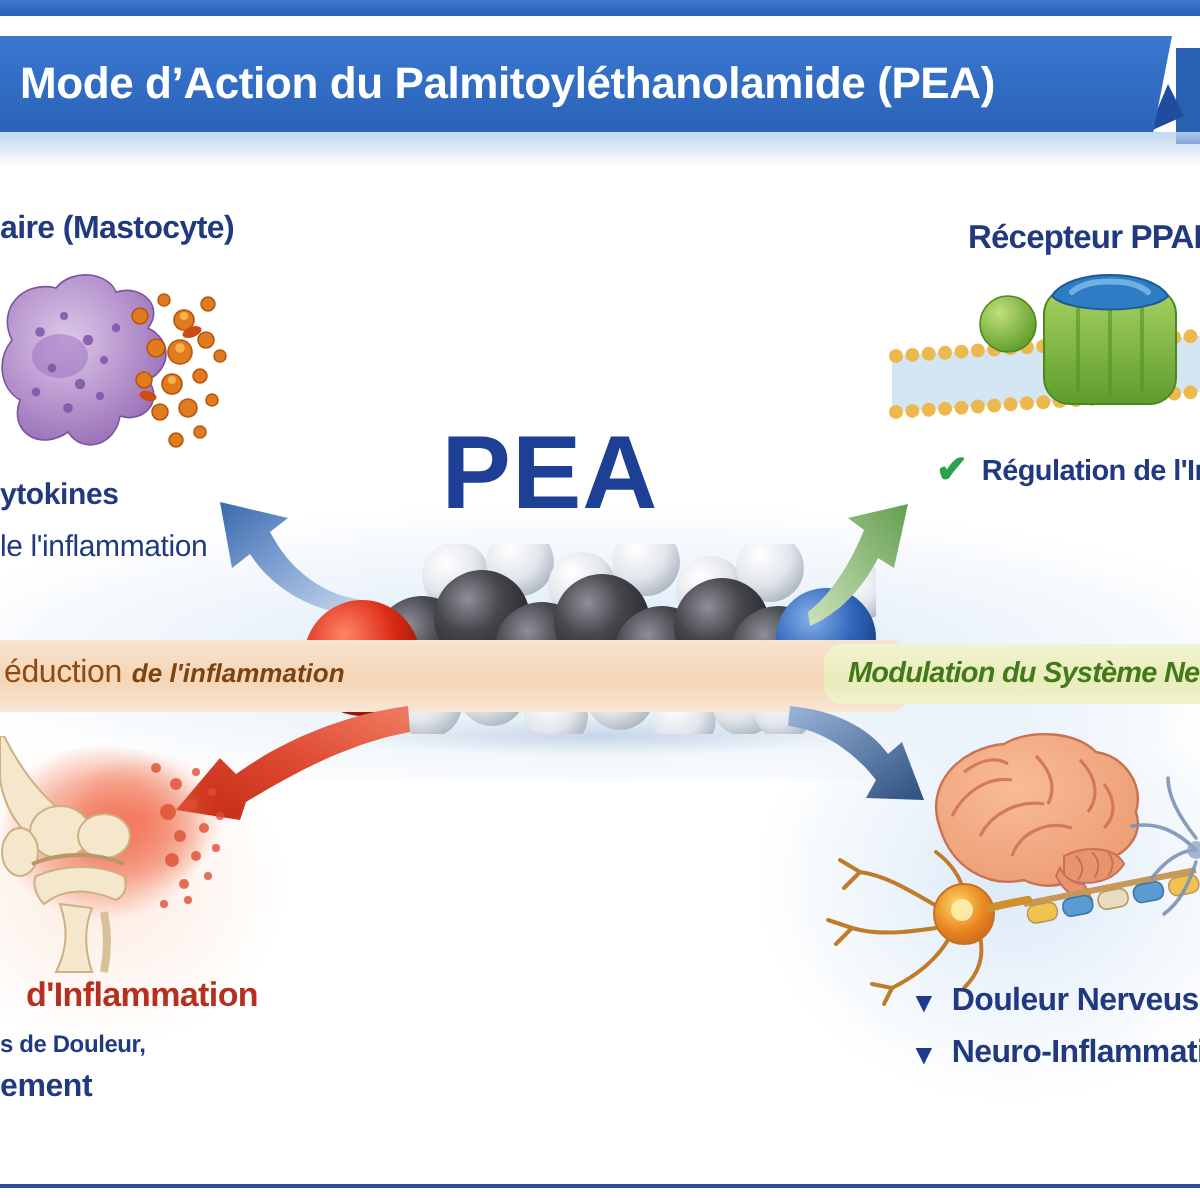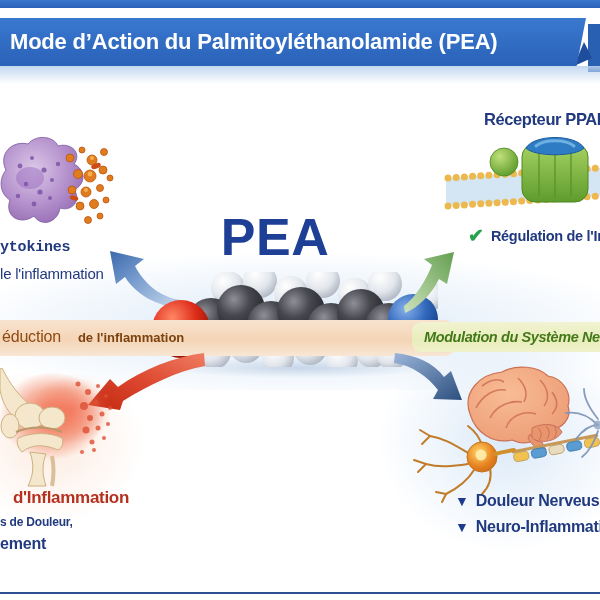--- a/index.html
+++ b/index.html
@@ -24,35 +24,35 @@
   #banner-shadow{left:0;top:66px;width:600px;height:18px;
     background:linear-gradient(180deg, rgba(188,211,238,.9), rgba(230,240,250,0));}
   #banner{left:0;top:18px;width:586px;height:48px;
     background:linear-gradient(180deg,#3a78d0,#2a62b8);
     clip-path:polygon(0 0,100% 0,98.4% 100%,0 100%);}
   #banner-title{display:block;line-height:48px;padding-left:10px;color:#ffffff;
     font-size:22px;font-weight:bold;letter-spacing:-.2px;white-space:nowrap;}
   
   .navy{color:#21397f;}
   #mastocyte-label{left:0;top:106px;font-size:16px;font-weight:bold;letter-spacing:-.3px;white-space:nowrap;}
-  #cyto-line1{left:0;top:239px;font-size:15px;font-weight:bold;letter-spacing:-.2px;font-family:Liberation Mono, monospace;}
+  #cyto-line1{left:0;top:239px;font-size:15px;font-weight:bold;letter-spacing:-.2px;}
   #cyto-line2{left:0;top:265px;font-size:15px;font-weight:400;letter-spacing:-.2px;white-space:nowrap;}
   #pea-block{left:150px;top:216px;width:250px;text-align:center;}
   #pea-acronym{font-size:52px;font-weight:bold;color:#1d3f96;line-height:42px;letter-spacing:.5px;}
   #pea-name{font-size:17px;font-weight:600;letter-spacing:-.3px;margin-top:1px;}
   #receptor-label{left:484px;top:110px;font-size:16.5px;font-weight:bold;letter-spacing:-.4px;white-space:nowrap;}
   #check-row{left:468px;top:226px;display:flex;align-items:center;gap:7px;white-space:nowrap;}
   #check-glyph{color:#2aa14c;font-size:19px;font-weight:bold;line-height:20px;}
   #check-text{font-size:14.5px;font-weight:600;letter-spacing:-.3px;}
   
   #peach-band{left:0;top:320px;width:456px;height:36px;border-radius:0 12px 12px 0;
     background:linear-gradient(180deg,#f8e3cf,#f4d5b6 55%,#f8e6d4);}
   #peach-text{left:2px;top:328px;white-space:nowrap;}
   #peach-bold{font-size:16px;font-weight:normal;color:#8f4a12;letter-spacing:-.2px;}
-  #peach-italic{font-size:13px;font-weight:bold;color:#7c4210;margin-left:17px;}
+  #peach-italic{font-size:13px;font-weight:bold;font-style:italic;color:#7c4210;margin-left:5px;}
   #green-band{left:412px;top:322px;width:188px;height:30px;border-radius:9px 0 0 9px;
     background:linear-gradient(180deg,#f2f3d2,#e9ecba 60%,#f0f2cc);}
   #green-text{left:424px;top:329px;font-size:14.5px;font-weight:bold;font-style:italic;
     color:#44791a;letter-spacing:-.4px;white-space:nowrap;}
   
   #joint-line1{left:0;top:488px;font-size:17px;font-weight:bold;color:#b5301f;letter-spacing:-.3px;margin-left:13px;}
   #joint-line2{left:0;top:515px;font-size:12px;font-weight:600;letter-spacing:-.2px;}
   #joint-line3{left:0;top:535px;font-size:16px;font-weight:600;letter-spacing:-.2px;}
   .nerve-item{display:flex;align-items:center;gap:7px;white-space:nowrap;}
   #nerve-item1{left:455px;top:492px;}
@@ -75,20 +75,21 @@
   <div class="abs" id="top-stripe"></div>
   <div class="abs" id="banner-back-piece"></div>
   <svg class="abs" style="left:566px;top:40px;" width="30" height="30" viewBox="0 0 30 30">
     <polygon points="8,26 26,18 18,2" fill="#1d4d9c"></polygon>
   </svg>
   <div class="abs" id="banner-shadow"></div>
   <div class="abs" id="banner">
     <span id="banner-title">Mode d’Action du Palmitoyléthanolamide (PEA)</span>
   </div>
 
+  <div class="abs navy" id="mastocyte-label">aire (Mastocyte)</div>
   <svg class="abs" style="left:0;top:136px;" width="115" height="102" viewBox="0 0 115 102">
     <defs>
       <radialGradient id="gMast" cx="40%" cy="38%" r="75%">
         <stop offset="0%" stop-color="#dcc8e8"></stop>
           <stop offset="55%" stop-color="#b491cc"></stop>
           <stop offset="100%" stop-color="#8f64ae"></stop>
       </radialGradient>
     </defs>
     <path d="M6,34 C-2,18 12,4 28,8 C36,-2 54,0 58,10 C72,6 82,18 74,28 C86,34 86,48 74,54 C82,64 72,76 60,72 C58,86 42,92 34,80 C20,90 4,80 10,64 C0,58 -2,44 6,34 Z" fill="url(#gMast)" stroke="#7a54a0" stroke-width="0.8"></path>
     <ellipse cx="30" cy="42" rx="14" ry="11" fill="#9a6cc0" opacity="0.5"></ellipse>

